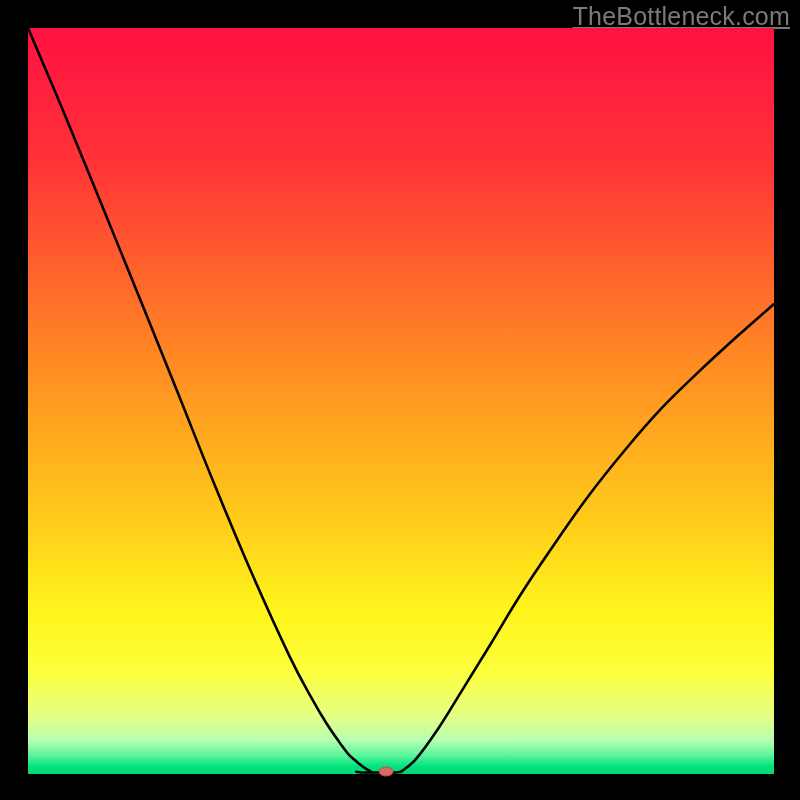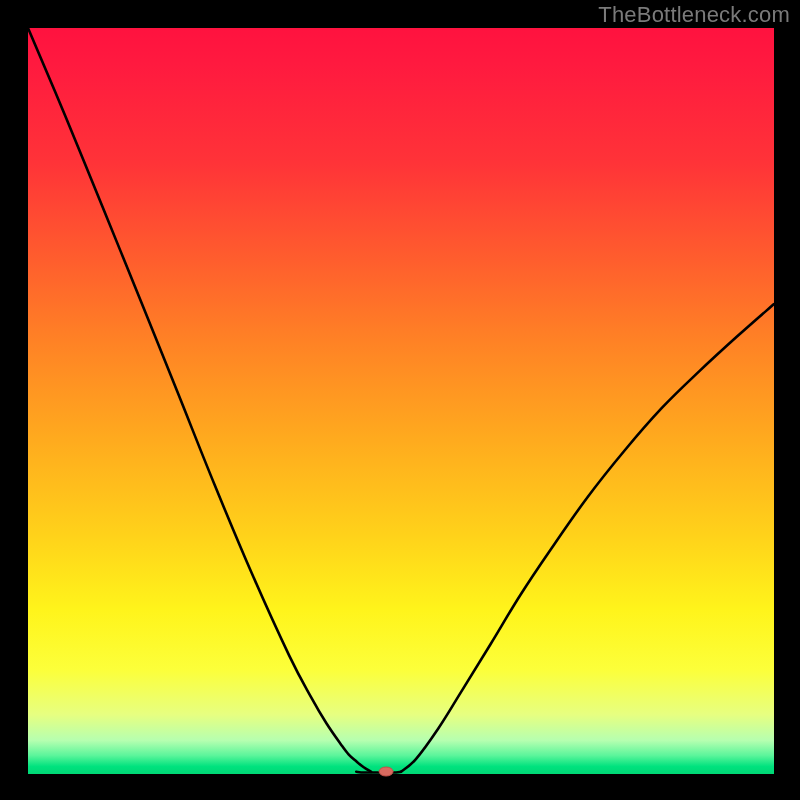--- a/index.html
+++ b/index.html
@@ -15,23 +15,24 @@
     position: relative;
     width: 800px;
     height: 800px;
     background: #000;
   }
   .attribution {
     position: absolute;
     top: 2px;
     right: 10px;
     color: #7a7a7a;
-    font-size: 22px;
+    font-size: 25px;
     font-weight: 400;
     letter-spacing: 0.2px;
+    text-decoration: underline;
   }
   .plot-area {
     position: absolute;
     left: 28px;
     top: 28px;
     width: 746px;
     height: 746px;
     box-sizing: border-box;
   }
   .gradient-bg {

